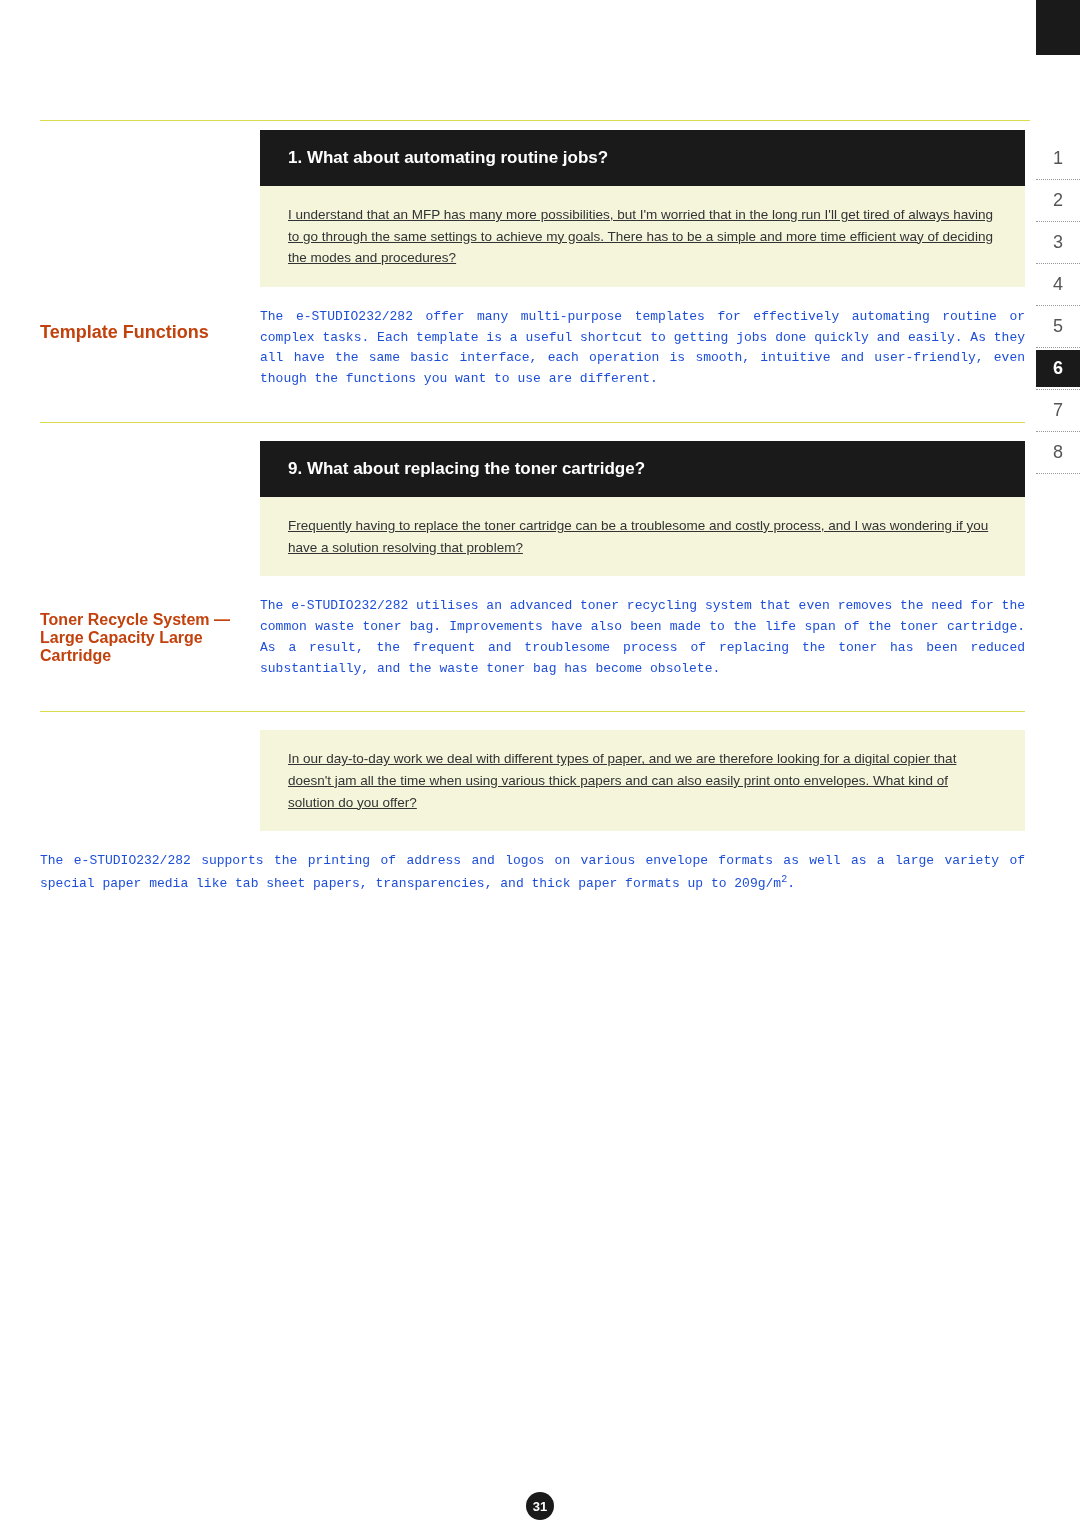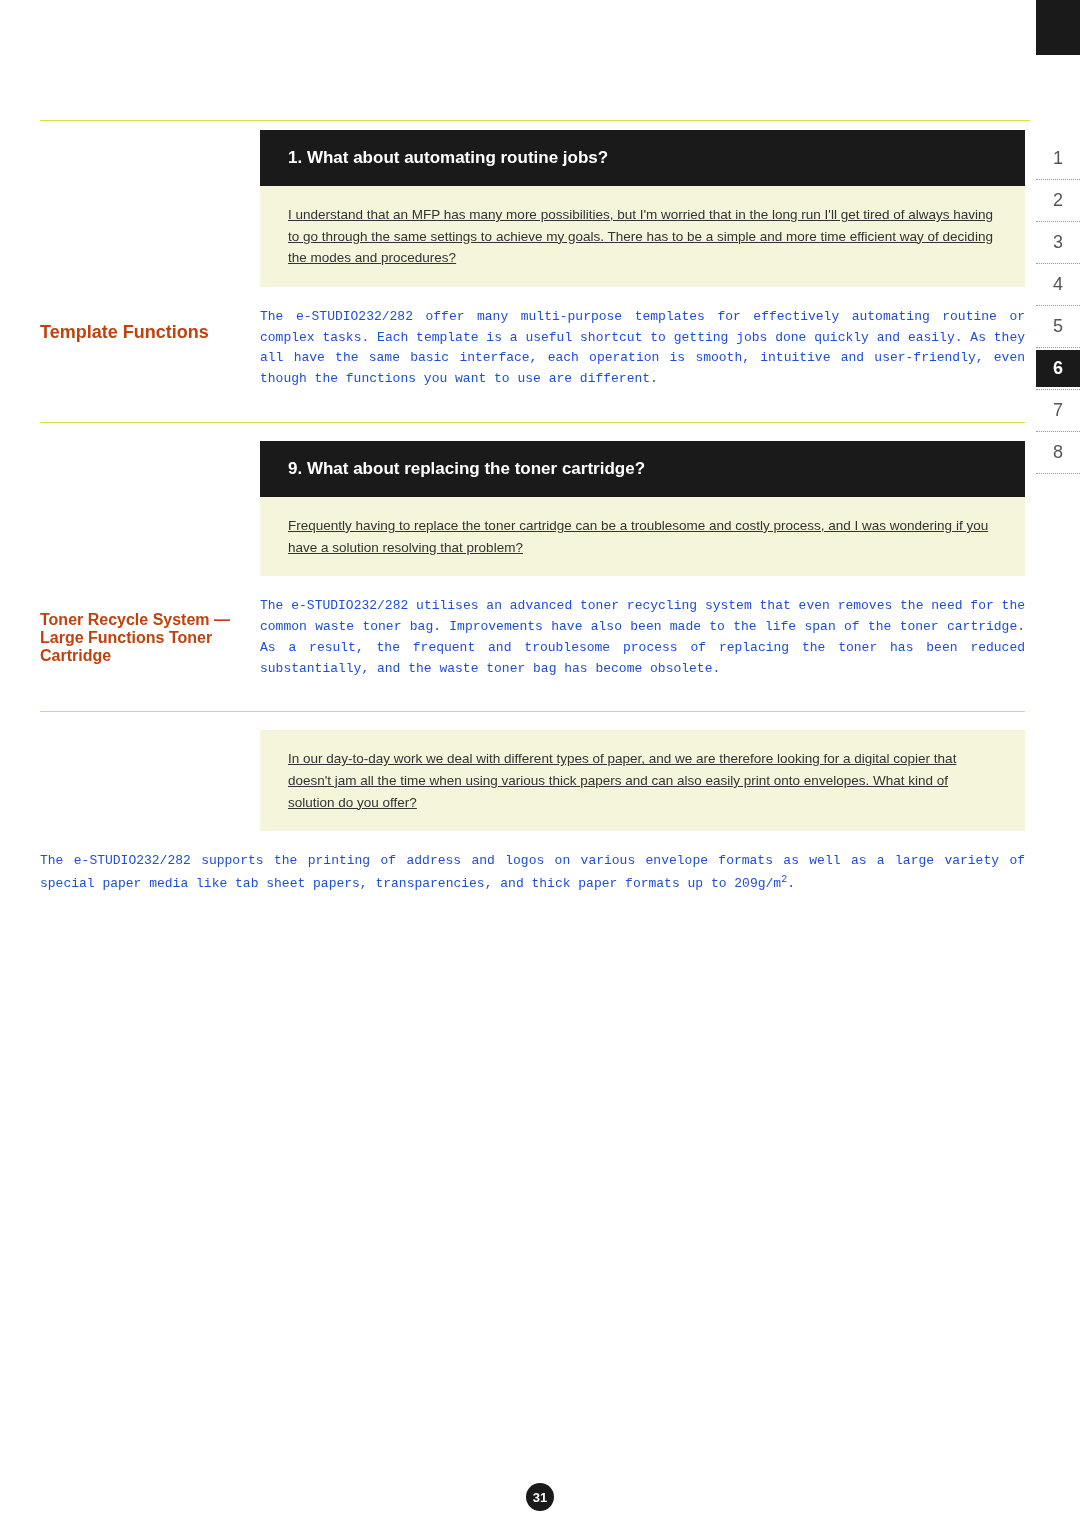--- a/index.html
+++ b/index.html
@@ -162,21 +162,21 @@
     .h-rule {
       border: none;
       border-top: 1px solid #cccc00;
       margin: 12px 0 18px 0;
       opacity: 0.7;
     }
 
     
     .page-number {
       position: absolute;
-      bottom: 16px;
+      bottom: 7px;
       left: 50%;
       transform: translateX(-50%);
       background: #1a1a1a;
       color: #fff;
       border-radius: 50%;
       width: 28px;
       height: 28px;
       display: flex;
       align-items: center;
       justify-content: center;
@@ -267,21 +267,21 @@
           <span>9.   What about replacing the toner cartridge?</span>
         </div>
         <div class="answer-box">
           <span>Frequently having to replace the toner cartridge can be a troublesome and costly process, and I was wondering if you have a solution resolving that problem?</span>
         </div>
       </div>
     </div>
 
     <div class="row-with-label">
       <div class="left-label-col">
-        <div class="section-heading" style="font-size:16px;">Toner Recycle System — Large Functions Toner Cartridge</div>
+        <div class="section-heading" style="font-size:16px;">Toner Recycle System — Large Capacity Large Cartridge</div>
       </div>
       <div class="right-content-col">
         <p class="body-text">The e-STUDIO232/282 utilises an advanced toner recycling system that even removes the need for the common waste toner bag. Improvements have also been made to the life span of the toner cartridge. As a result, the frequent and troublesome process of replacing the toner has been reduced substantially, and the waste toner bag has become obsolete.</p>
       </div>
     </div>
 
     <hr class="h-rule">
 
     <div class="row-with-label">
       <div class="left-label-col"></div>

